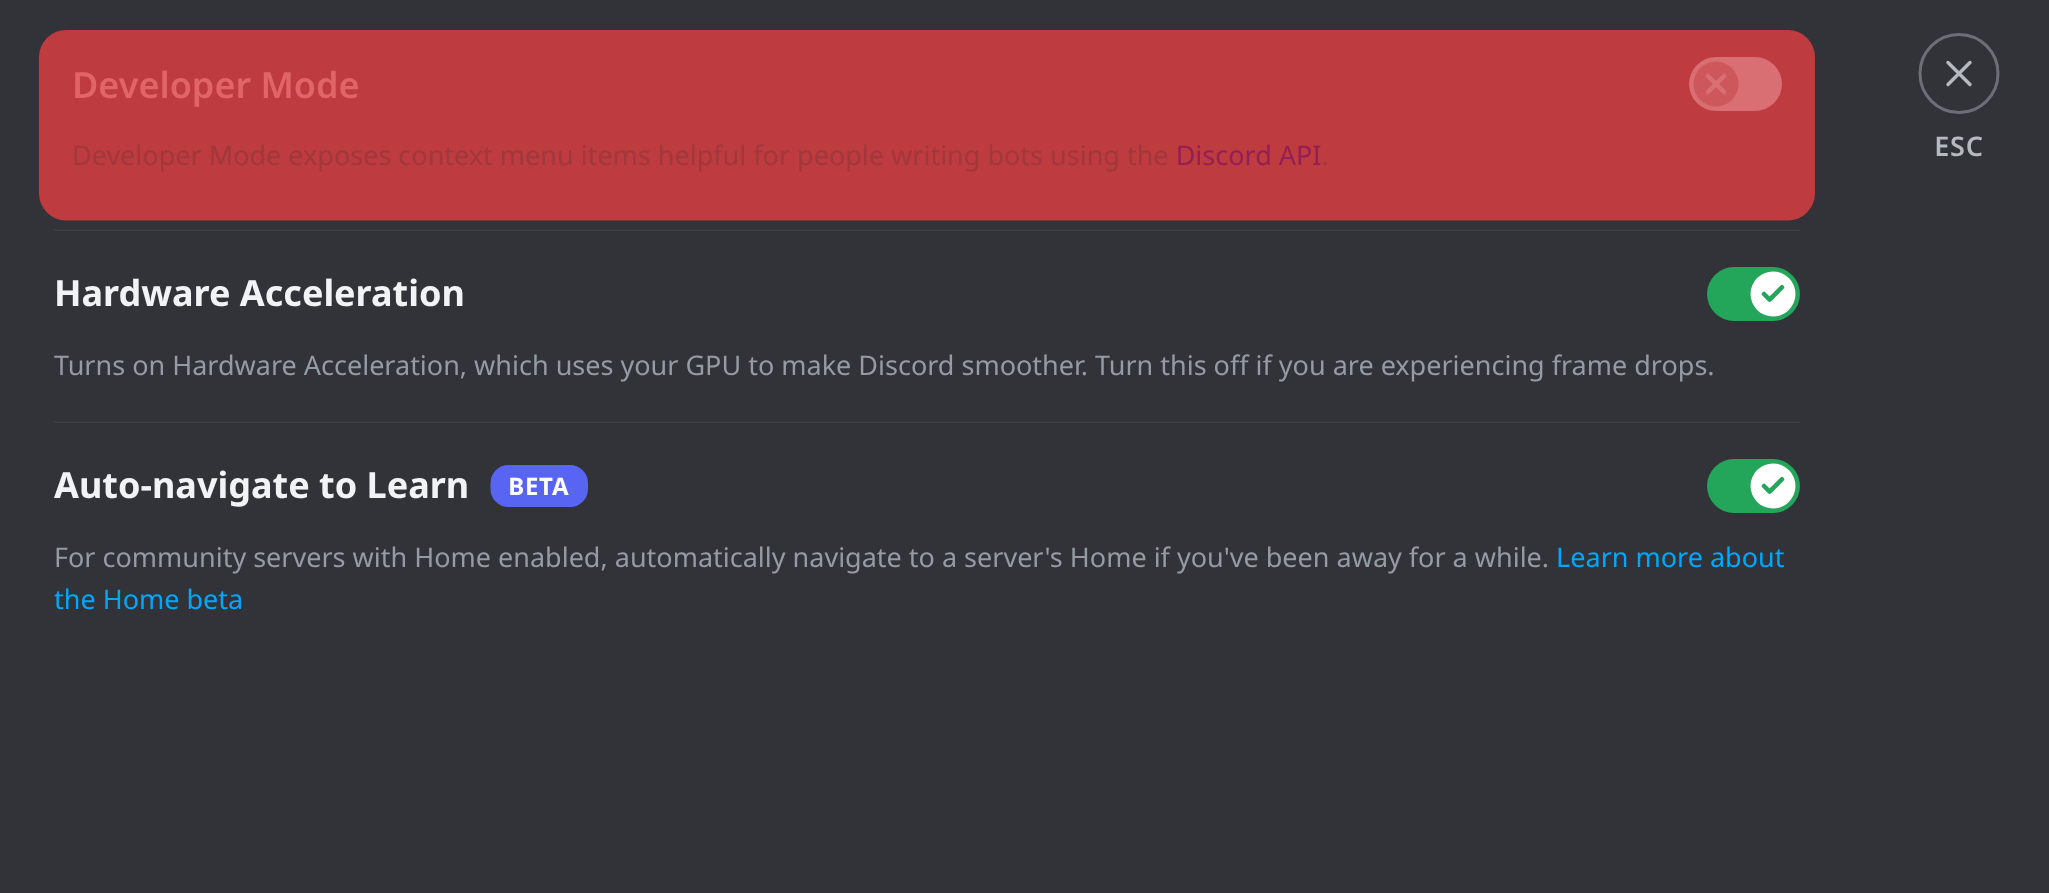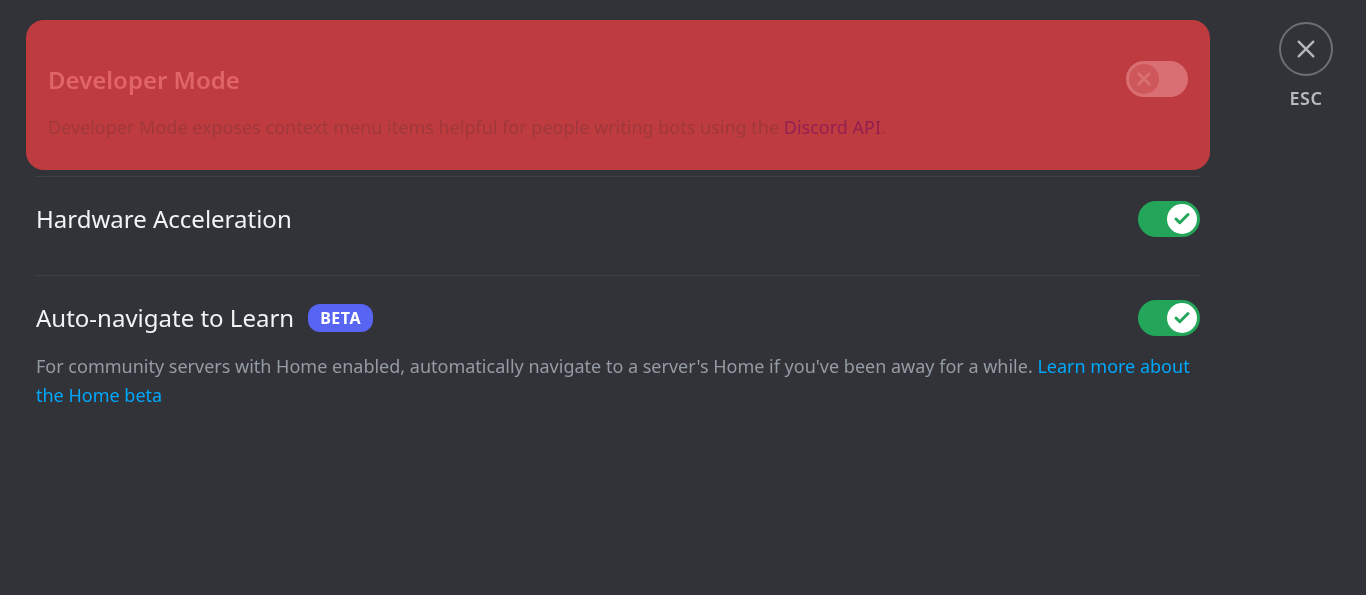--- a/index.html
+++ b/index.html
@@ -54,21 +54,21 @@
       font-weight: 600;
       letter-spacing: 0.5px;
     }
     .setting-block {
       position: relative;
       padding: 24px 0 22px 0;
     }
     .highlight-block {
       background: #be3b3f;
       border-radius: 18px;
-      padding: 41px 22px 28px 22px;
+      padding: 18px 22px 28px 22px;
       margin-left: -10px;
       margin-right: -10px;
       margin-bottom: 6px;
     }
     .divider {
       border: none;
       border-top: 1px solid #3e4047;
       margin: 0;
     }
     .setting-header {
@@ -77,21 +77,21 @@
       justify-content: space-between;
       margin-bottom: 16px;
     }
     .setting-title-row {
       display: flex;
       align-items: center;
       gap: 14px;
     }
     .setting-title {
       font-size: 24px;
-      font-weight: 400;
+      font-weight: 700;
     }
     .setting-title.normal {
       color: #f2f3f5;
     }
     .setting-title.highlight {
       color: #e16467;
       font-weight: 600;
     }
     .beta-badge {
       background: #5865f2;
@@ -198,20 +198,21 @@
         <span class="setting-title normal">Hardware Acceleration</span>
       </div>
       <div class="toggle toggle-on">
         <div class="toggle-knob">
           <svg viewBox="0 0 24 24">
             <path d="M4 12 L9 17 L20 6" stroke="#23a55a" stroke-width="4" stroke-linecap="round" stroke-linejoin="round" fill="none"></path>
           </svg>
         </div>
       </div>
     </div>
+    <p class="setting-desc normal">Turns on Hardware Acceleration, which uses your GPU to make Discord smoother. Turn this off if you are experiencing frame drops.</p>
   </div>
 
   <hr class="divider">
 
   <div class="setting-block">
     <div class="setting-header">
       <div class="setting-title-row">
         <span class="setting-title normal">Auto-navigate to Learn</span>
         <span class="beta-badge">BETA</span>
       </div>

